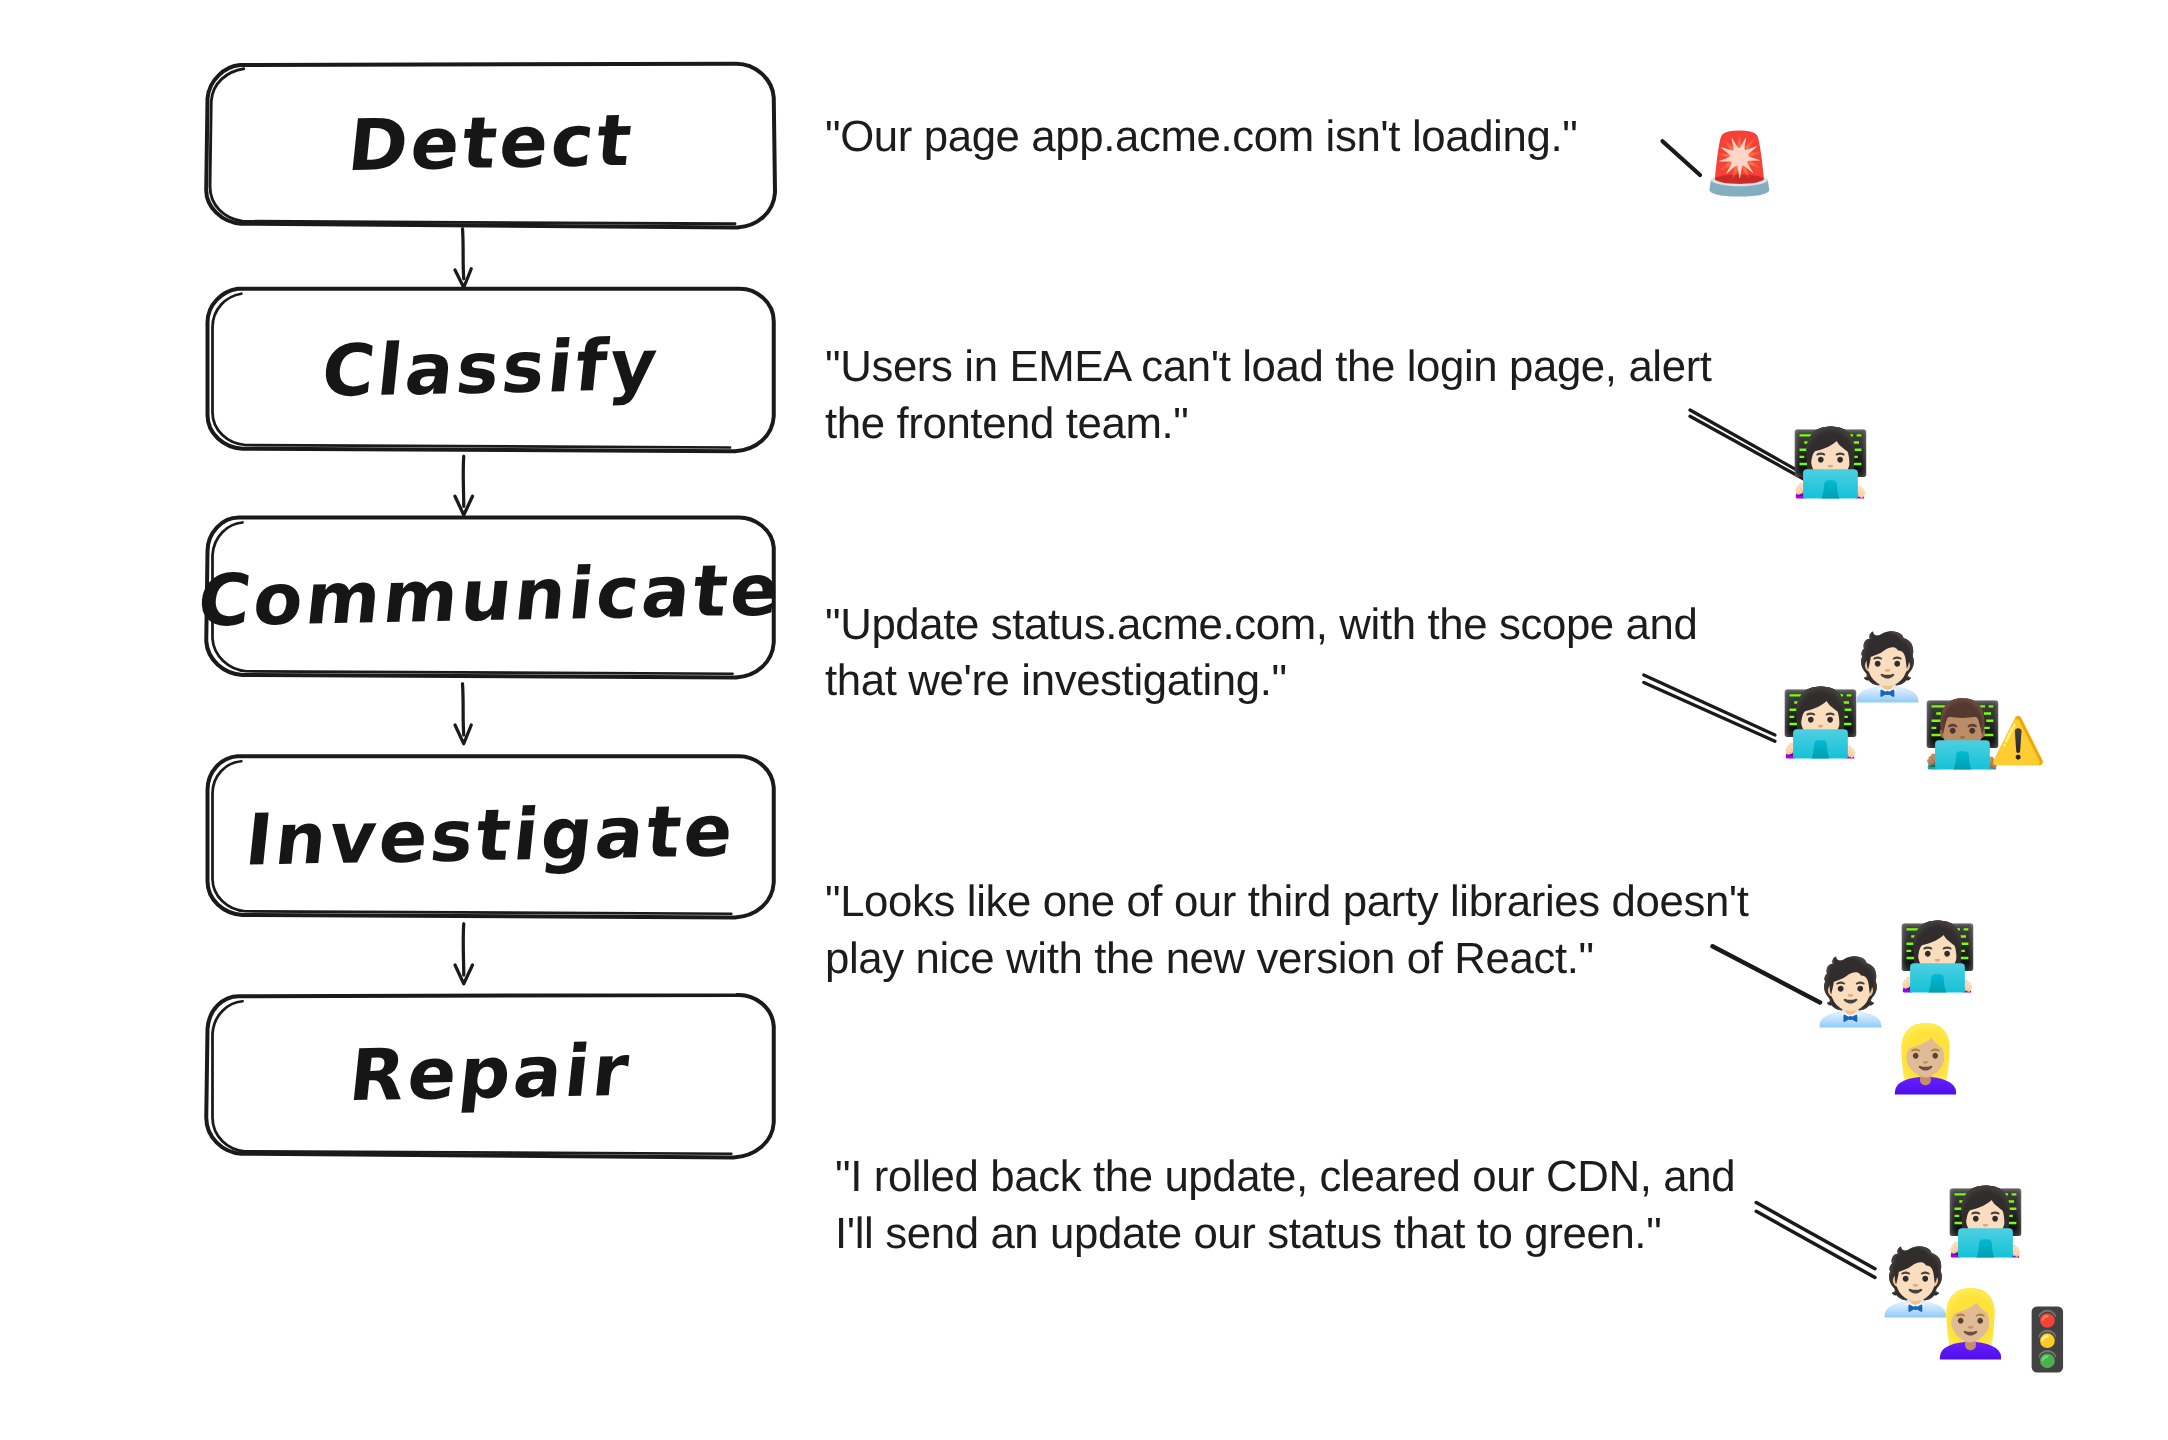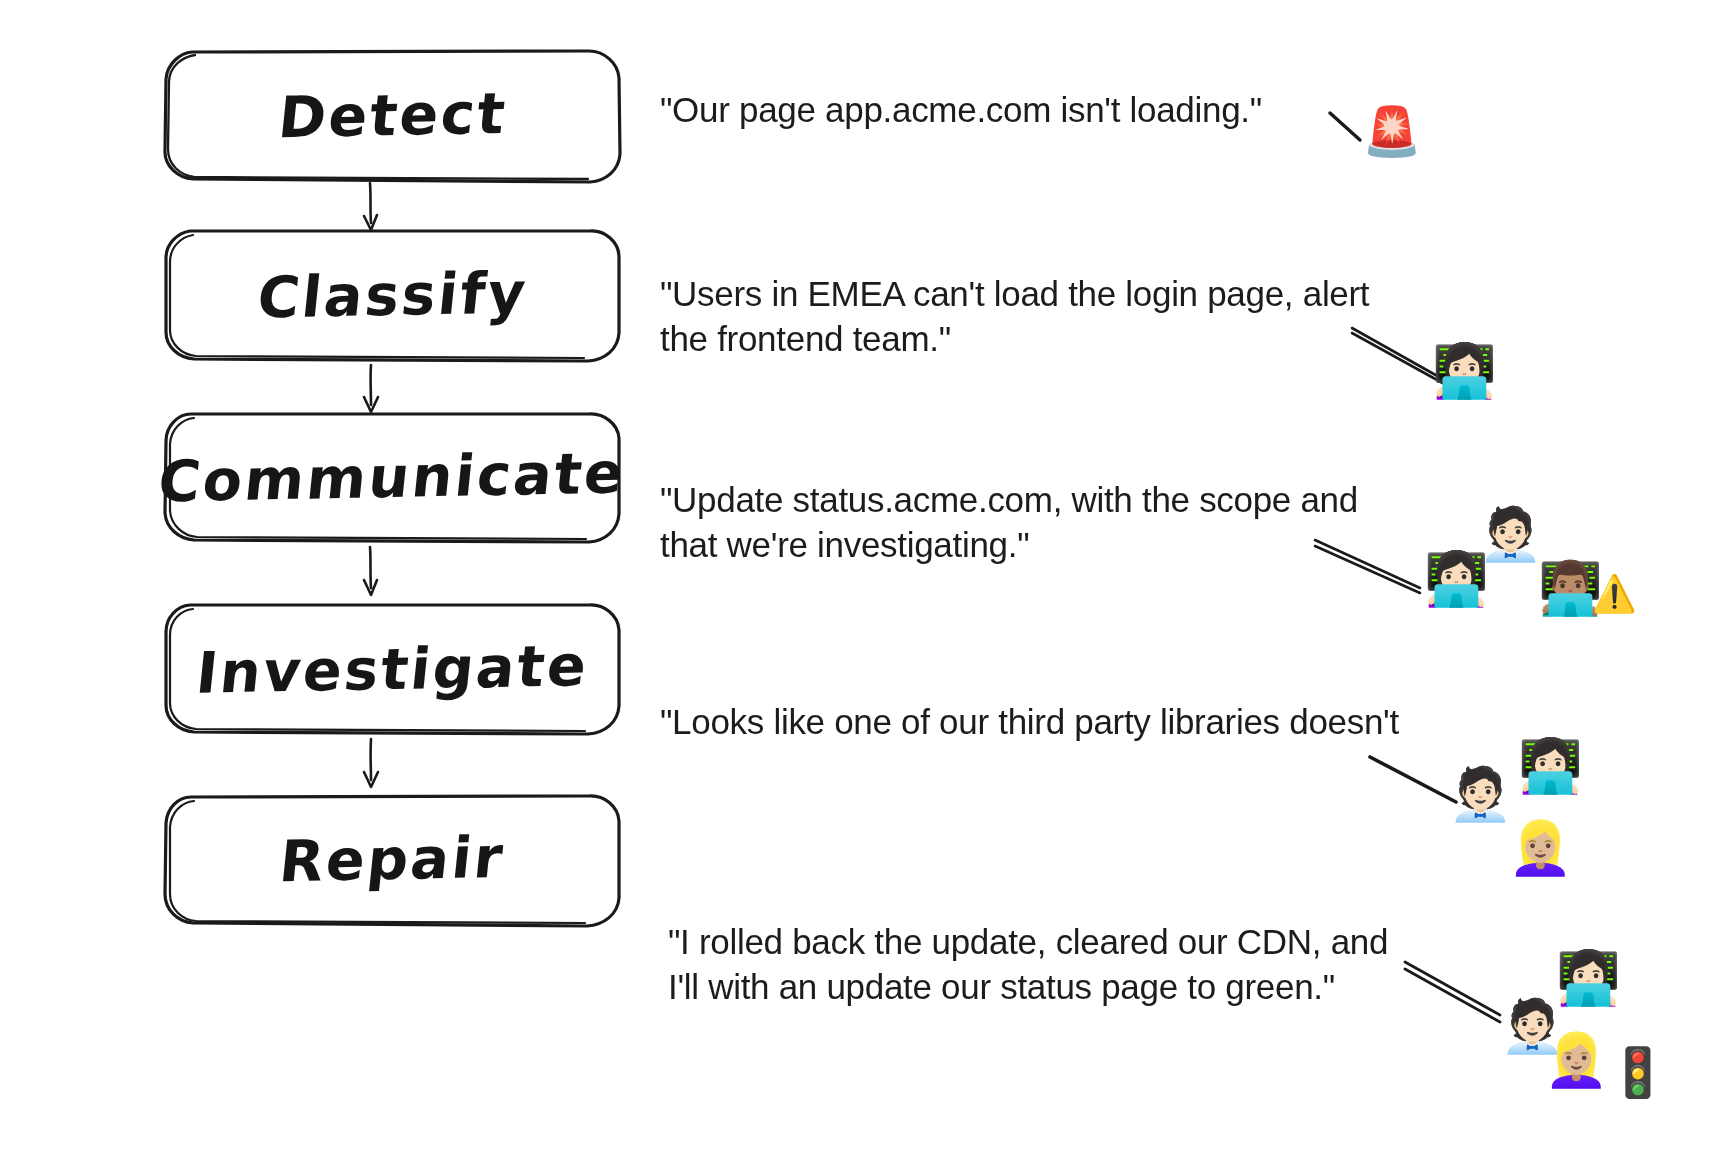--- a/index.html
+++ b/index.html
@@ -231,25 +231,26 @@
     <span class="qline">the frontend team."</span>
   </div>
 
   <div class="quote quote-communicate">
     <span class="qline">"Update status.acme.com, with the scope and</span>
     <span class="qline">that we're investigating."</span>
   </div>
 
   <div class="quote quote-investigate">
     <span class="qline">"Looks like one of our third party libraries doesn't</span>
+    <span class="qline">play nice with the new version of React."</span>
   </div>
 
   <div class="quote quote-repair">
     <span class="qline">"I rolled back the update, cleared our CDN, and</span>
-    <span class="qline">I'll with an update our status page to green."</span>
+    <span class="qline">I'll send an update our status that to green."</span>
   </div>
 
   <svg id="pointers" viewBox="0 0 1734 1152">
 
     <line x1="1330" y1="113" x2="1360" y2="140" stroke="#1a1a1a" stroke-width="3.4" stroke-linecap="round"></line>
 
     <line x1="1352" y1="328" x2="1448" y2="382" stroke="#1a1a1a" stroke-width="2.6" stroke-linecap="round"></line>
     <line x1="1352" y1="333" x2="1448" y2="386" stroke="#1a1a1a" stroke-width="2.6" stroke-linecap="round"></line>
 
     <line x1="1315" y1="540" x2="1420" y2="588" stroke="#1a1a1a" stroke-width="2.6" stroke-linecap="round"></line>

